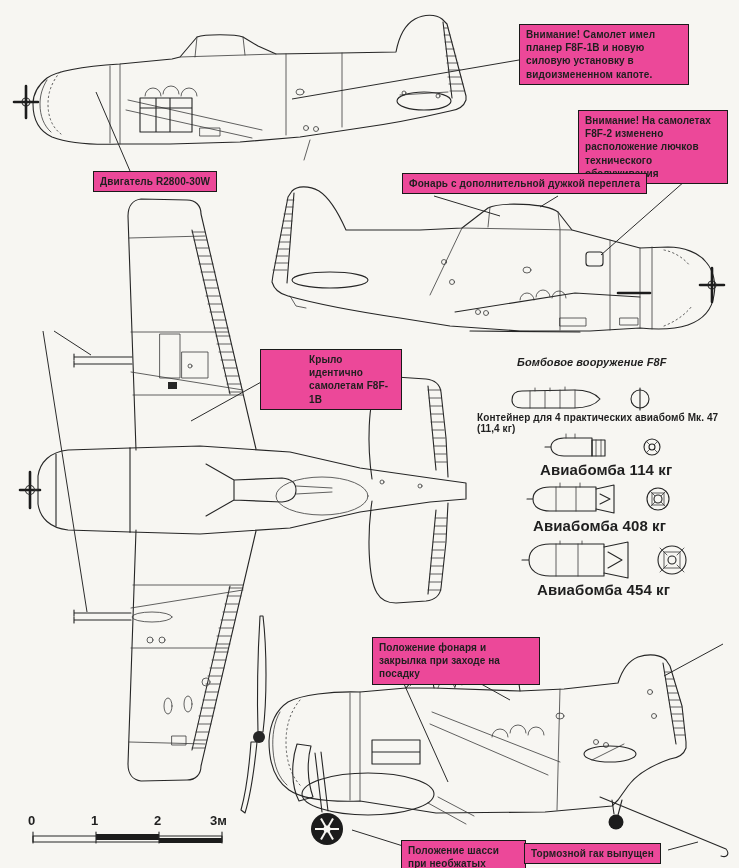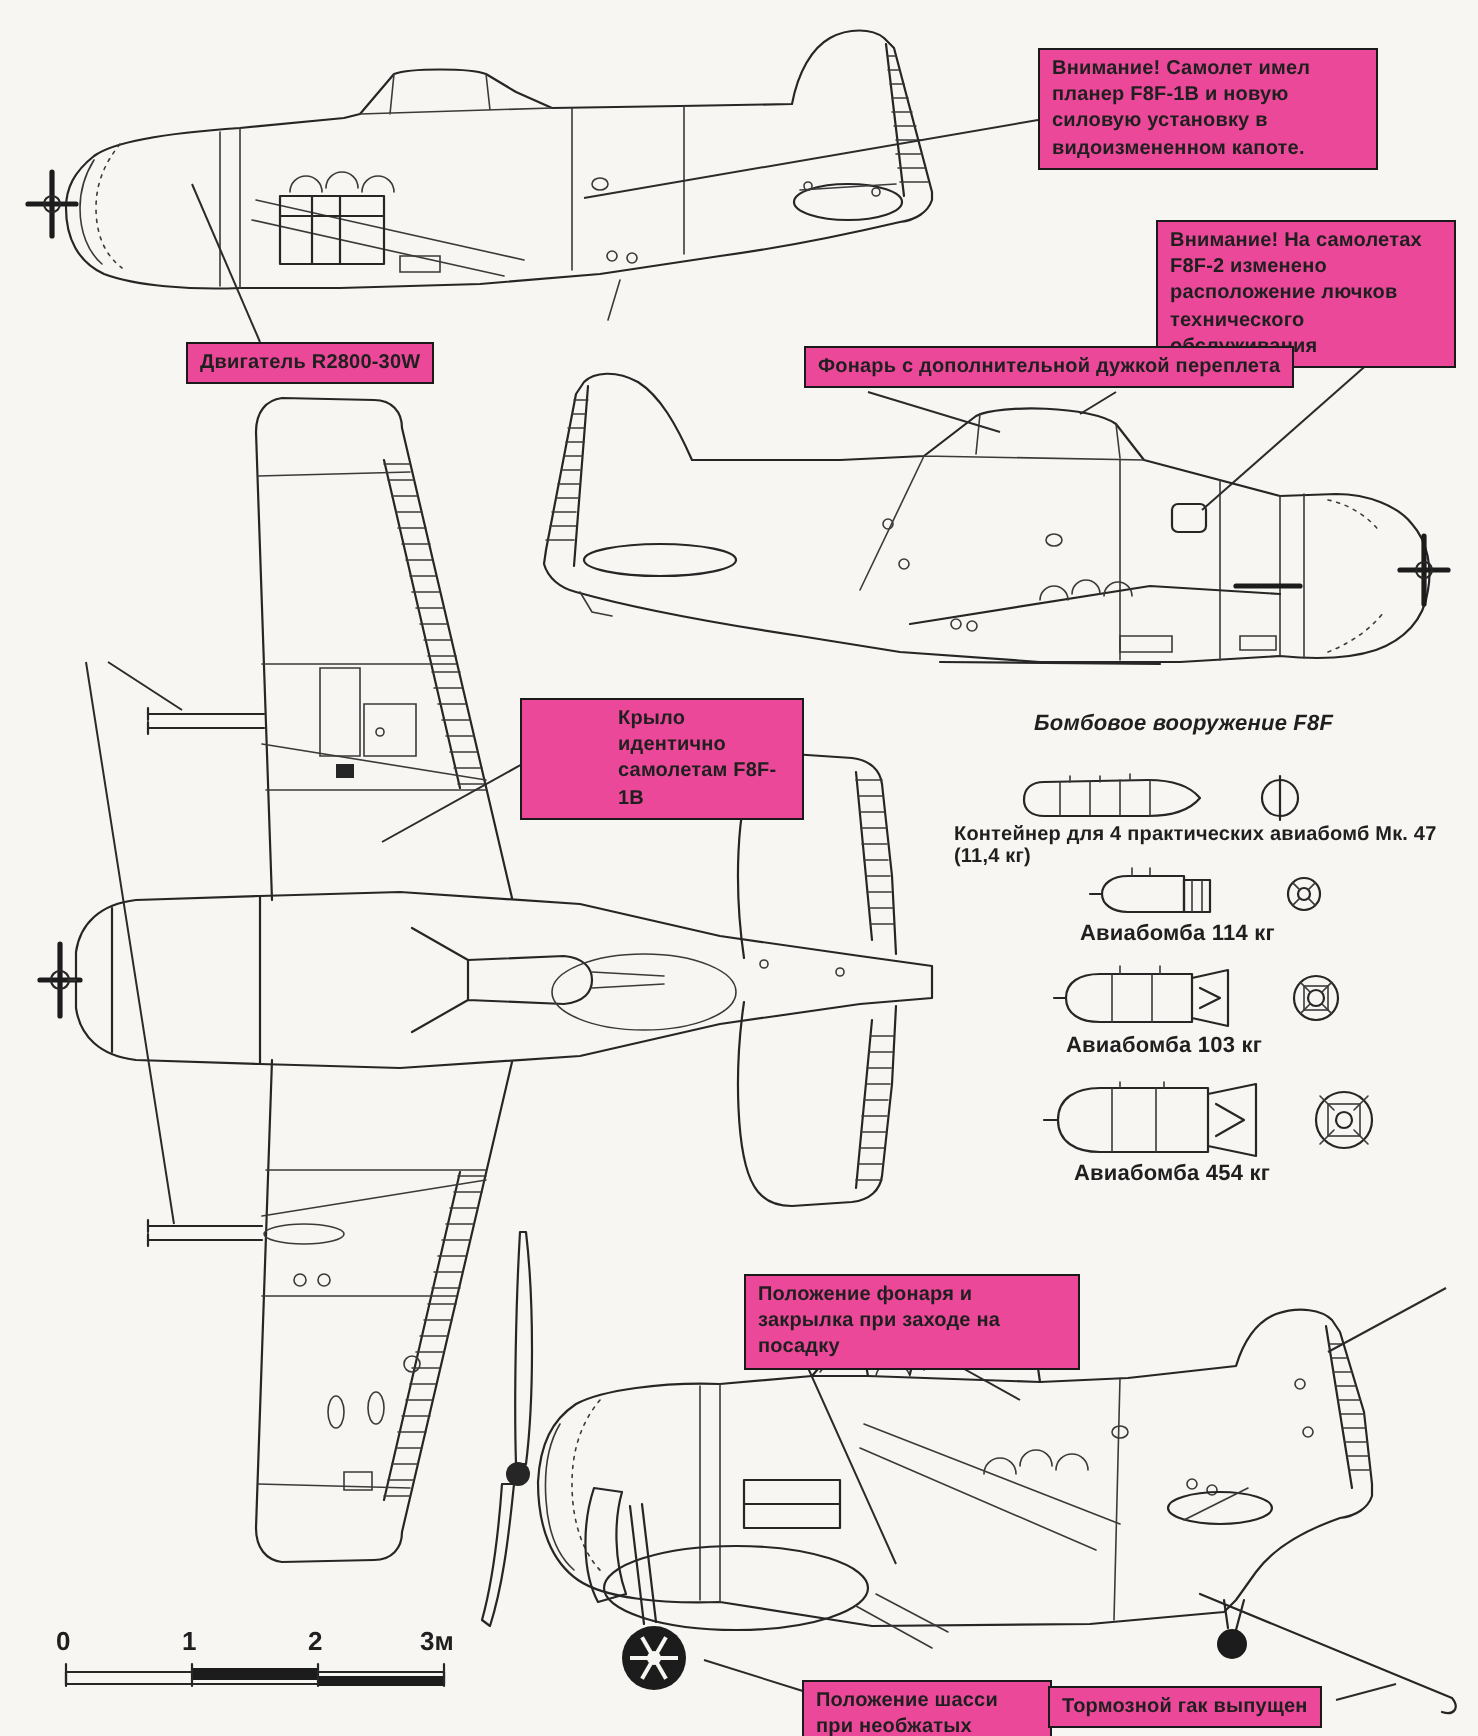--- a/index.html
+++ b/index.html
@@ -15,21 +15,21 @@
   .ldr{stroke:#2b2b2b;fill:none;stroke-width:1;}
   .callout{
     position:absolute;background:#ec4899;border:1.4px solid #1a1a1a;
     padding:3px 6px;font-size:10px;font-weight:700;line-height:1.32;
     letter-spacing:.1px;box-sizing:border-box;
   }
   .nowrap{white-space:nowrap;}
   .plain{position:absolute;font-weight:700;letter-spacing:.1px;}
   .arm-title{font-size:11px;font-style:italic;}
   .arm-sub{font-size:10px;}
-  .bomb-label{font-size:11px;}
+  .bomb-label{font-size:15px;}
   .tick{position:absolute;font-size:13px;font-weight:700;}
 </style>
 </head>
 <body>
 
 <div class="page">
 
 <svg width="739" height="868" viewBox="0 0 739 868">
 
   <g>
@@ -220,21 +220,21 @@
   <div class="callout nowrap" style="left:402px;top:173px;">Фонарь с дополнительной дужкой переплета</div>
   <div class="callout nowrap" style="left:67px;top:171px;margin-left:26px;">Двигатель R2800-30W</div>
   <div class="callout" style="left:260px;top:349px;width:142px;padding-left:48px;">Крыло идентично самолетам F8F-1B</div>
   <div class="callout" style="left:336px;top:637px;width:168px;margin-left:36px;">Положение фонаря и закрылка при заходе на посадку</div>
   <div class="callout" style="left:401px;top:840px;width:125px;">Положение шасси при необжатых амортизаторах</div>
   <div class="callout nowrap" style="left:524px;top:843px;">Тормозной гак выпущен</div>
 
   <div class="plain arm-title" style="left:517px;top:356px;">Бомбовое вооружение F8F</div>
   <div class="plain arm-sub" style="left:477px;top:412px;">Контейнер для 4 практических авиабомб Мк. 47 (11,4 кг)</div>
   <div class="plain bomb-label" style="left:540px;top:461px;">Авиабомба 114 кг</div>
-  <div class="plain bomb-label" style="left:533px;top:517px;">Авиабомба 103 кг</div>
+  <div class="plain bomb-label" style="left:533px;top:517px;">Авиабомба 408 кг</div>
   <div class="plain bomb-label" style="left:537px;top:581px;">Авиабомба 454 кг</div>
 
   <div>
     <span class="tick" style="left:28px;top:813px;">0</span>
     <span class="tick" style="left:91px;top:813px;">1</span>
     <span class="tick" style="left:154px;top:813px;">2</span>
     <span class="tick" style="left:210px;top:813px;">3м</span>
   </div>
 
 </div>

